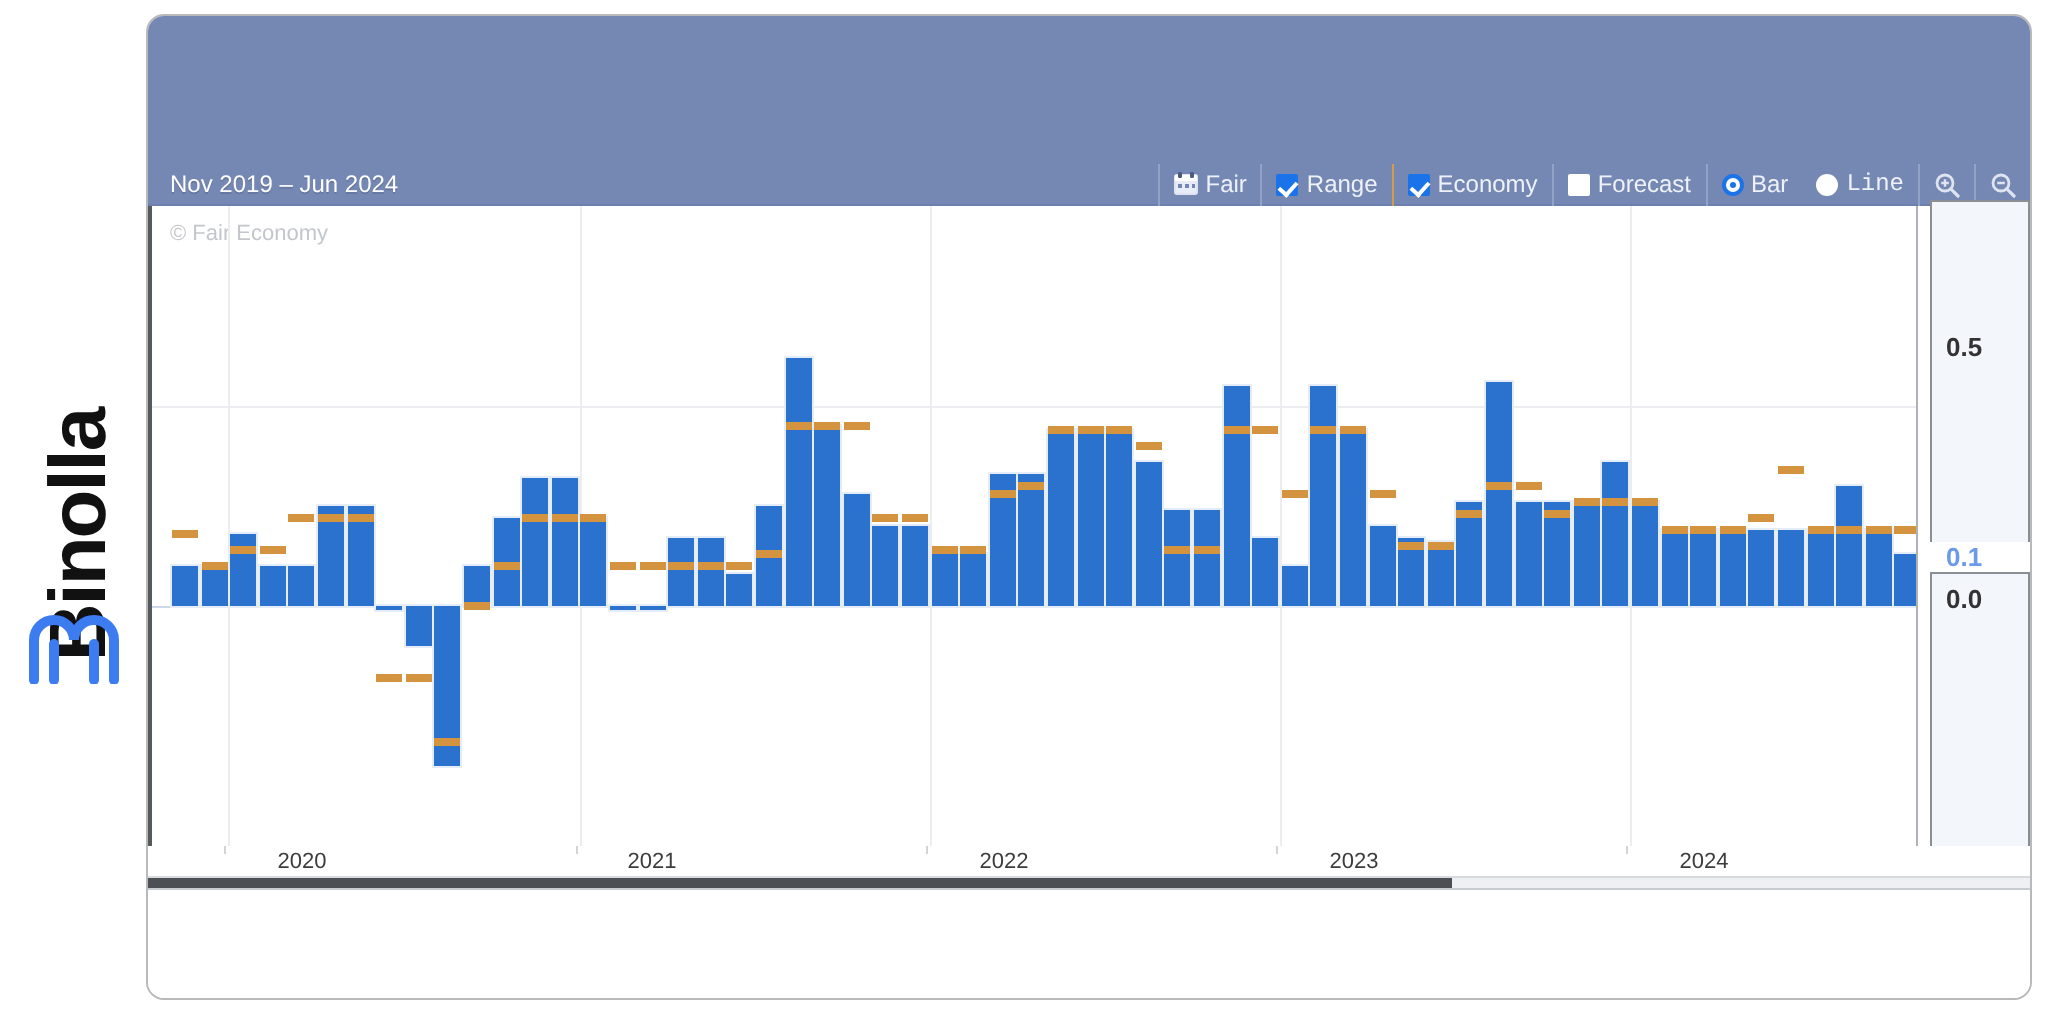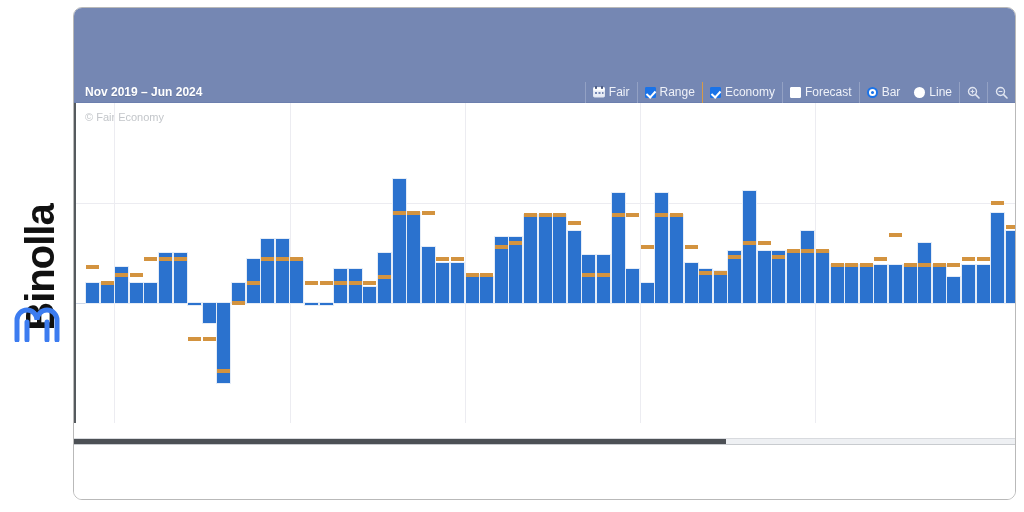--- a/index.html
+++ b/index.html
@@ -47,33 +47,33 @@
   }
 
   
   .toolbar {
     position: absolute; left: 0; top: 74px; width: 941px; height: 21px;
     background: #7587b3;
     display: flex; align-items: center;
     border-bottom: 1px solid #6c7fae;
   }
   .range-title {
-    color: #ffffff; font-size: 12px; font-weight: bold;
+    color: #ffffff; font-size: 12px; font-weight: normal;
     padding-left: 11px; white-space: nowrap;
     text-shadow: 0 1px 0 rgba(0,0,0,.12);
   }
   .tb-spacer { flex: 1 1 auto; }
   .tb-btn {
     display: flex; align-items: center; gap: 4px;
     height: 21px; padding: 0 7px;
     color: #eef1f8; font-size: 12px; white-space: nowrap;
     border-left: 1px solid #93a1c4;
   }
   .tb-btn.div-orange { border-left: 1px solid #d79a46; }
-  .tb-btn.noborder { border-left: none; }
+  .tb-btn.noborder { border-left: none; font-family: Liberation Mono, monospace; }
   .tb-icon { display: inline-flex; align-items: center; }
 
   .cb {
     width: 11px; height: 11px; border-radius: 1px;
     display: inline-block; position: relative; flex: 0 0 auto;
   }
   .cb.on { background: #1a73e8; border: 1px solid #1a73e8; }
   .cb.on::after {
     content: ""; position: absolute; left: 2px; top: 1px;
     width: 4px; height: 7px; border: solid #ffffff;
@@ -397,21 +397,42 @@
         <div class="fc" style="left: 828px; top: 160px; width: 13px;"></div>
         <div class="fc" style="left: 842px; top: 160px; width: 13px;"></div>
         <div class="fc" style="left: 857px; top: 160px; width: 13px;"></div>
         <div class="fc" style="left: 871px; top: 160px; width: 13px;"></div>
         <div class="fc" style="left: 886px; top: 154px; width: 13px;"></div>
         <div class="fc" style="left: 901px; top: 154px; width: 13px;"></div>
         <div class="fc" style="left: 915px; top: 98px; width: 13px;"></div>
         <div class="fc" style="left: 930px; top: 122px; width: 13px;"></div>
       </div>
 
-
+    <div class="axis-right">
+      <div class="axis-box" style="top:-3px; height:178px;"></div>
+      <div class="axis-lbl" style="top:63px;">0.5</div>
+      <div class="axis-hl" style="top:168px;">
+        <span>0.1</span>
+      </div>
+      <div class="axis-box" style="top:183px; height:140px;"></div>
+      <div class="axis-lbl" style="top:189px;">0.0</div>
+    </div>
+
+    <div class="xaxis" id="xaxis">
+        <div class="xtick-mark" style="left: 38px;"></div>
+        <div class="xtick" style="left: 77px;">2020</div>
+        <div class="xtick-mark" style="left: 214px;"></div>
+        <div class="xtick" style="left: 252px;">2021</div>
+        <div class="xtick-mark" style="left: 389px;"></div>
+        <div class="xtick" style="left: 428px;">2022</div>
+        <div class="xtick-mark" style="left: 564px;"></div>
+        <div class="xtick" style="left: 603px;">2023</div>
+        <div class="xtick-mark" style="left: 739px;"></div>
+        <div class="xtick" style="left: 778px;">2024</div>
+      </div>
 
     <div class="scrollbar">
       <div class="scroll-thumb" style="width:652px;"></div>
     </div>
 
     <div class="card-bottom"></div>
   </div>
 </div>
 
 </body></html>

